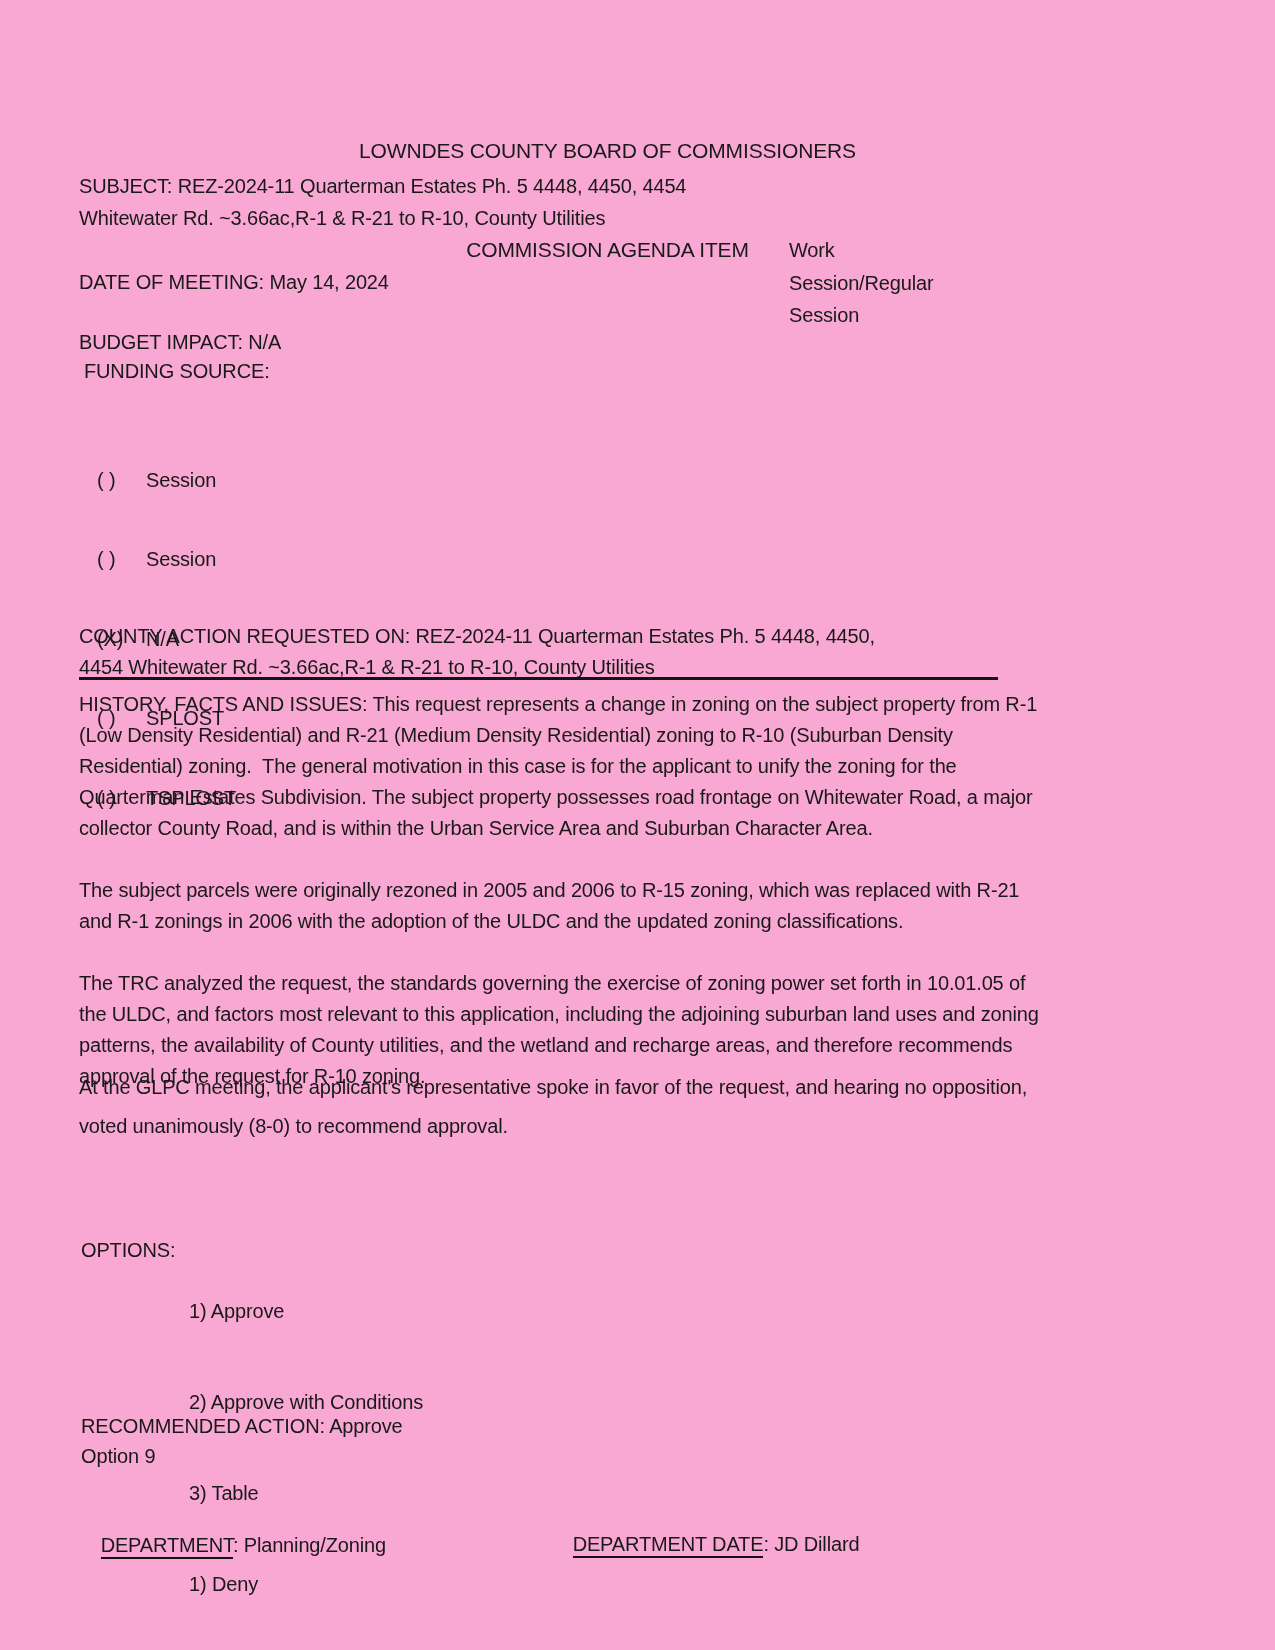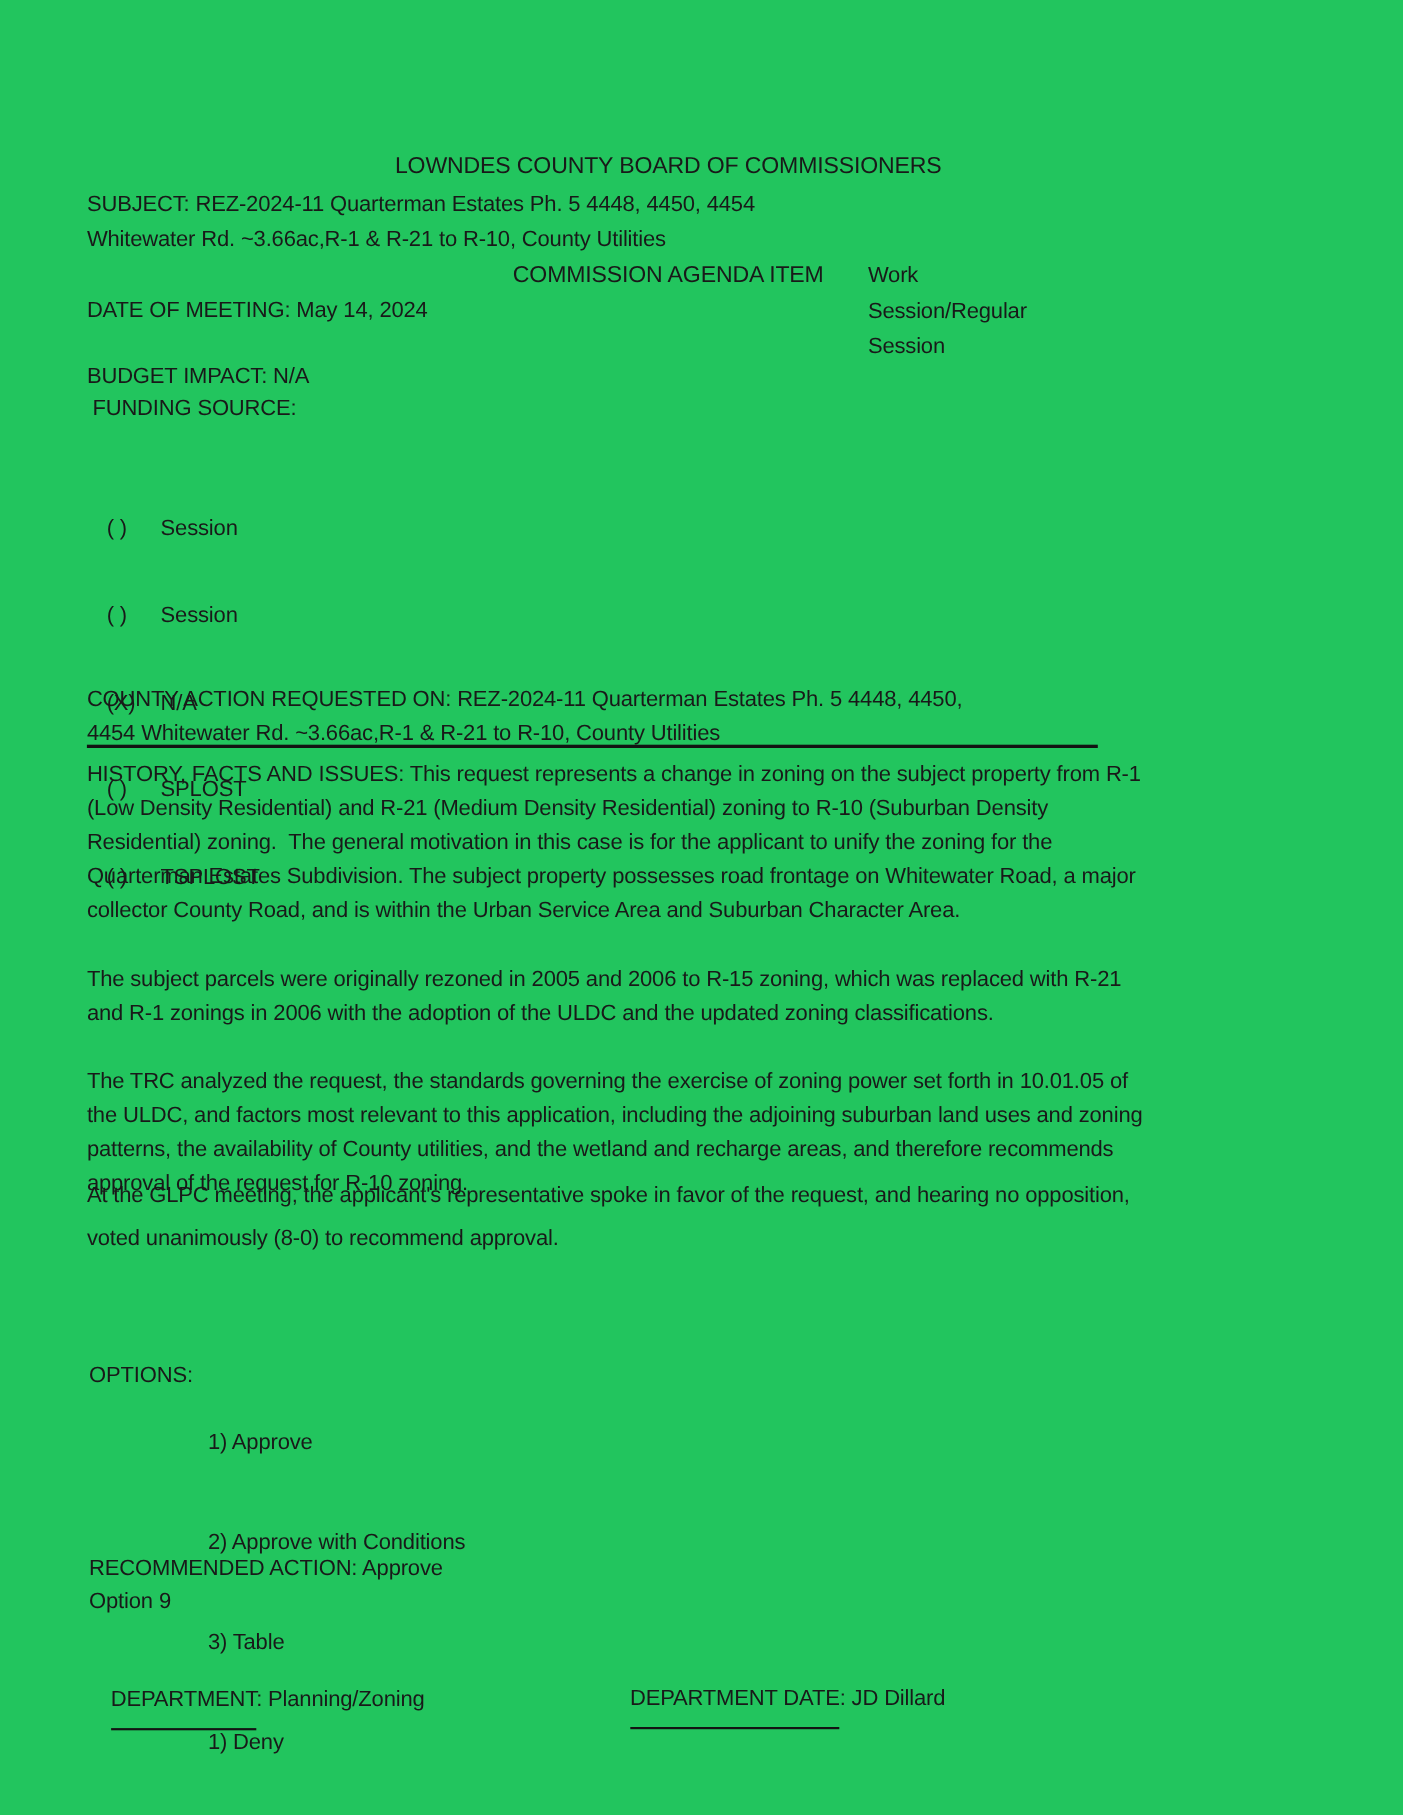--- a/index.html
+++ b/index.html
@@ -1,21 +1,21 @@
 <!DOCTYPE html>
 <html><head>
 <meta charset="utf-8">
 <style>
   html,body{margin:0;padding:0;background:#e8e8e8;}
   .page{
     position:relative;
     width:1275px;
     height:1650px;
     margin:0 auto;
-    background:#22c55e;
+    background:#f9a8d4;
     color:#191919;
     font-family:"Liberation Sans", sans-serif;
     font-size:20px;
     letter-spacing:-0.15px;
     overflow:hidden;
   }
   .abs{position:absolute; white-space:pre;}
   .title-block{
     top:68px; left:79px; width:1057px;
     text-align:center;
@@ -35,21 +35,21 @@
   .para{left:79px; line-height:31px;}
   .p1{top:689px;}
   .p2{top:875px;}
   .p3{top:968px;}
   .p4{top:1068px; line-height:39px;}
   .options-label{top:1235px; left:81px; line-height:30.4px;}
   .options-list{top:1235px; left:189px; line-height:30.4px;}
   .recommended{top:1411px; left:81px; line-height:30px;}
   .dept-left{top:1499px; left:79px; line-height:31px;}
   .dept-right{top:1498px; left:551px; line-height:31px;}
-  .u{border-bottom:2px solid #131313; padding-bottom:15px;}
+  .u{border-bottom:2px solid #131313; padding-bottom:1px;}
 </style>
 </head>
 <body>
 
 <div class="page">
 
   <div class="abs title-block">
     <div>LOWNDES COUNTY BOARD OF COMMISSIONERS</div>
     <div>COMMISSION AGENDA ITEM</div>
   </div>

